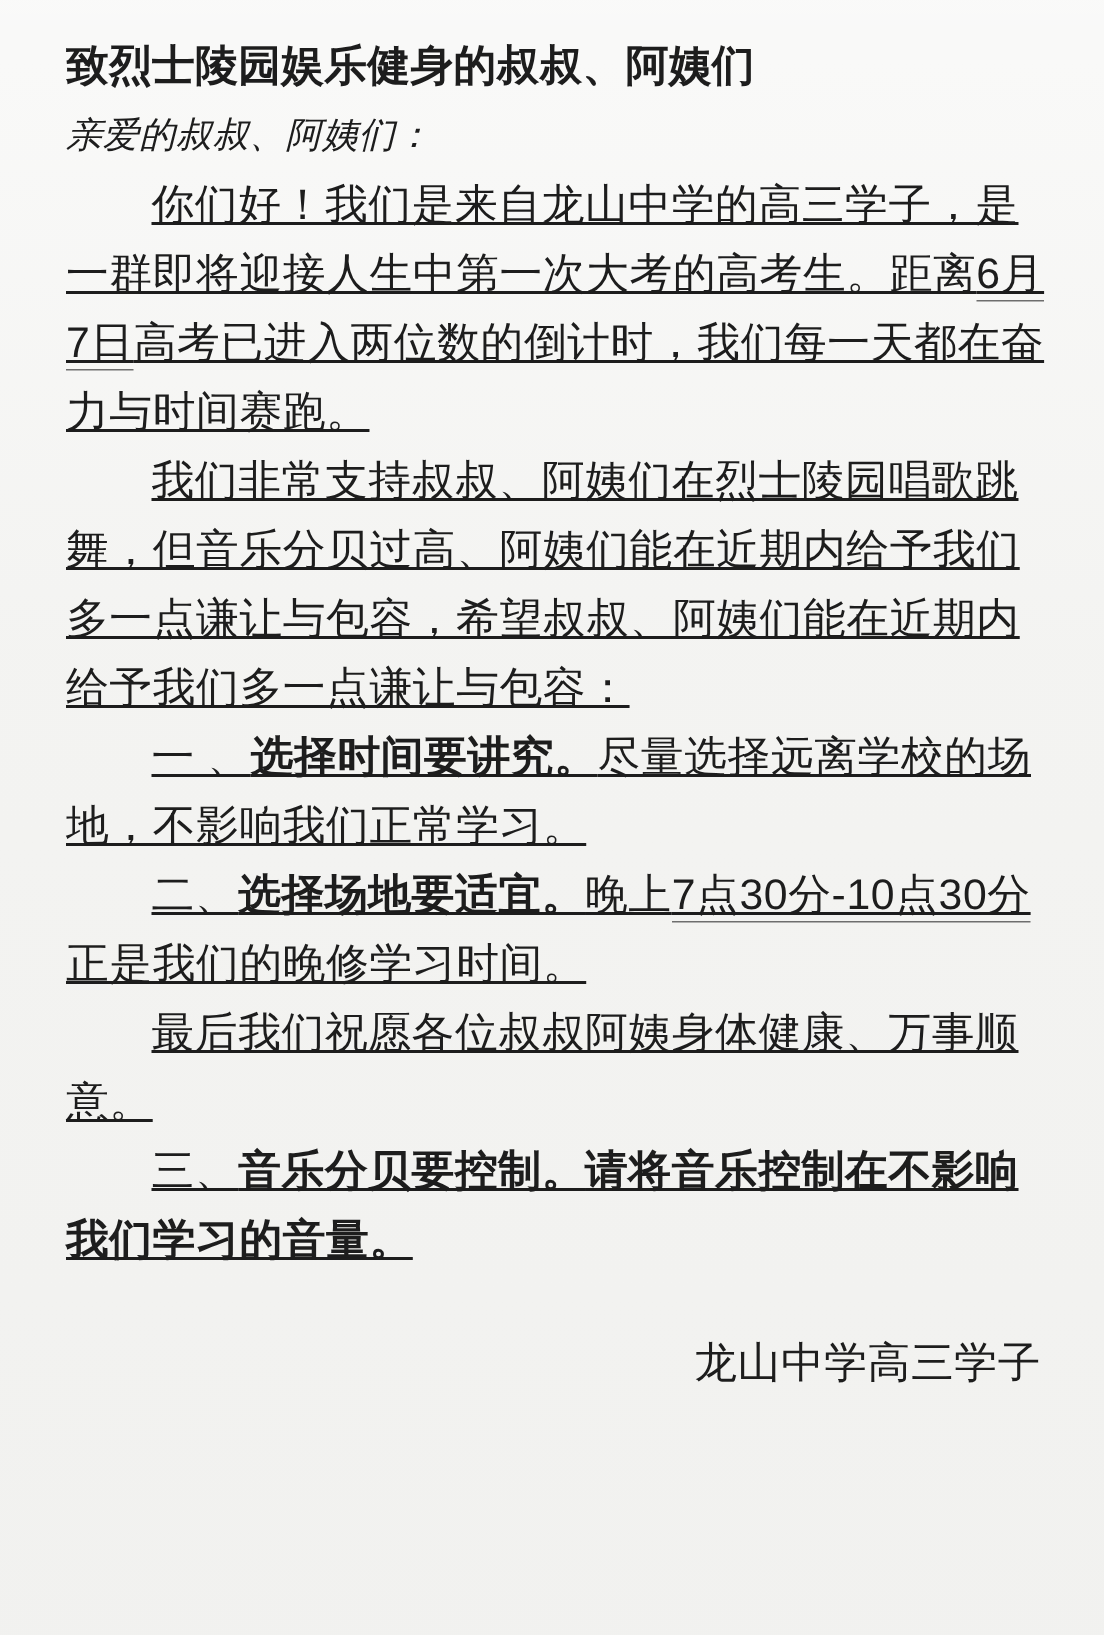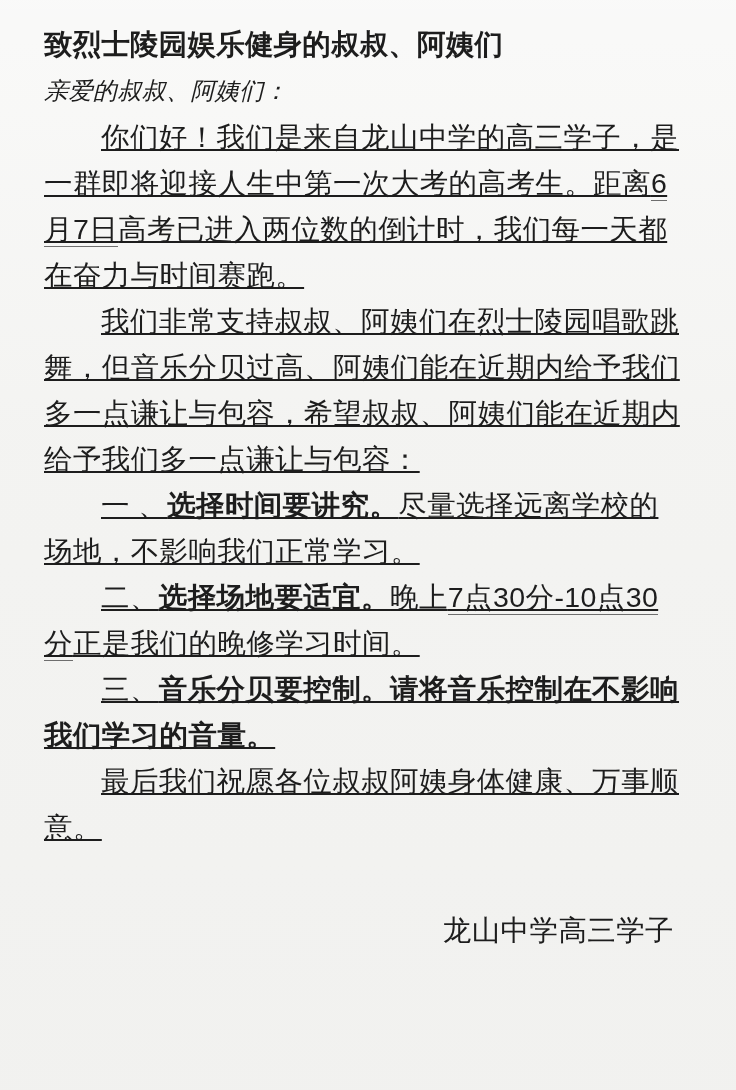--- a/index.html
+++ b/index.html
@@ -12,21 +12,21 @@
     background: #f2f2f0;
     font-family: "Liberation Sans", "DejaVu Sans", sans-serif;
     color: #1d1d1d;
     overflow: hidden;
   }
   .page {
     position: relative;
     width: 736px;
     height: 1090px;
     box-sizing: border-box;
-    padding: 22px 52px 10px 44px;
+    padding: 22px 32px 10px 44px;
     background:
       linear-gradient(180deg, rgba(255,255,255,0.55) 0%, rgba(245,245,243,0.2) 40%, rgba(238,238,236,0.35) 100%),
       #f3f3f1;
   }
   .doc {
     font-size: 28.5px;
     line-height: 46px;
     letter-spacing: 0.4px;
   }
   .title {
@@ -47,21 +47,21 @@
     text-decoration: underline;
   }
   .bold {
     font-weight: bold;
   }
   .ul {
     border-bottom: 1.5px solid #6e6e6e;
     padding-bottom: 1px;
   }
   .signature {
-    margin-top: 57px;
+    margin-top: 36px;
     text-align: right;
     font-size: 28.5px;
     line-height: 46px;
   }
   .sign-line {
     display: block;
     padding-right: 10px;
   }
   .sign-line.date {
     letter-spacing: 1px;
@@ -78,22 +78,22 @@
     <div class="salutation">亲爱的叔叔、阿姨们：</div>
 
     <p class="para"><span>你们好！我们是来自龙山中学的高三学子，是一群即将迎接人生中第一次大考的高考生。距离</span><span class="ul">6月7日</span><span>高考已进入两位数的倒计时，我们每一天都在奋力与时间赛跑。</span></p>
 
     <p class="para">我们非常支持叔叔、阿姨们在烈士陵园唱歌跳舞，但音乐分贝过高、阿姨们能在近期内给予我们多一点谦让与包容，希望叔叔、阿姨们能在近期内给予我们多一点谦让与包容：</p>
 
     <p class="para"><span>一 、</span><span class="bold">选择时间要讲究。</span><span>尽量选择远离学校的场地，不影响我们正常学习。</span></p>
 
     <p class="para"><span>二、</span><span class="bold">选择场地要适宜。</span><span>晚上</span><span class="ul">7点30分-10点30分</span><span>正是我们的晚修学习时间。</span></p>
 
+    <p class="para">最后我们祝愿各位叔叔阿姨身体健康、万事顺意。</p>
+
     <p class="para"><span>三、</span><span class="bold">音乐分贝要控制。</span><span class="bold">请将音乐控制在不影响我们学习的音量。</span></p>
-
-    <p class="para">最后我们祝愿各位叔叔阿姨身体健康、万事顺意。</p>
 
     <div class="signature">
       <span class="sign-line">龙山中学高三学子</span>
     </div>
 
   </div>
 </div>
 
 </body></html>

